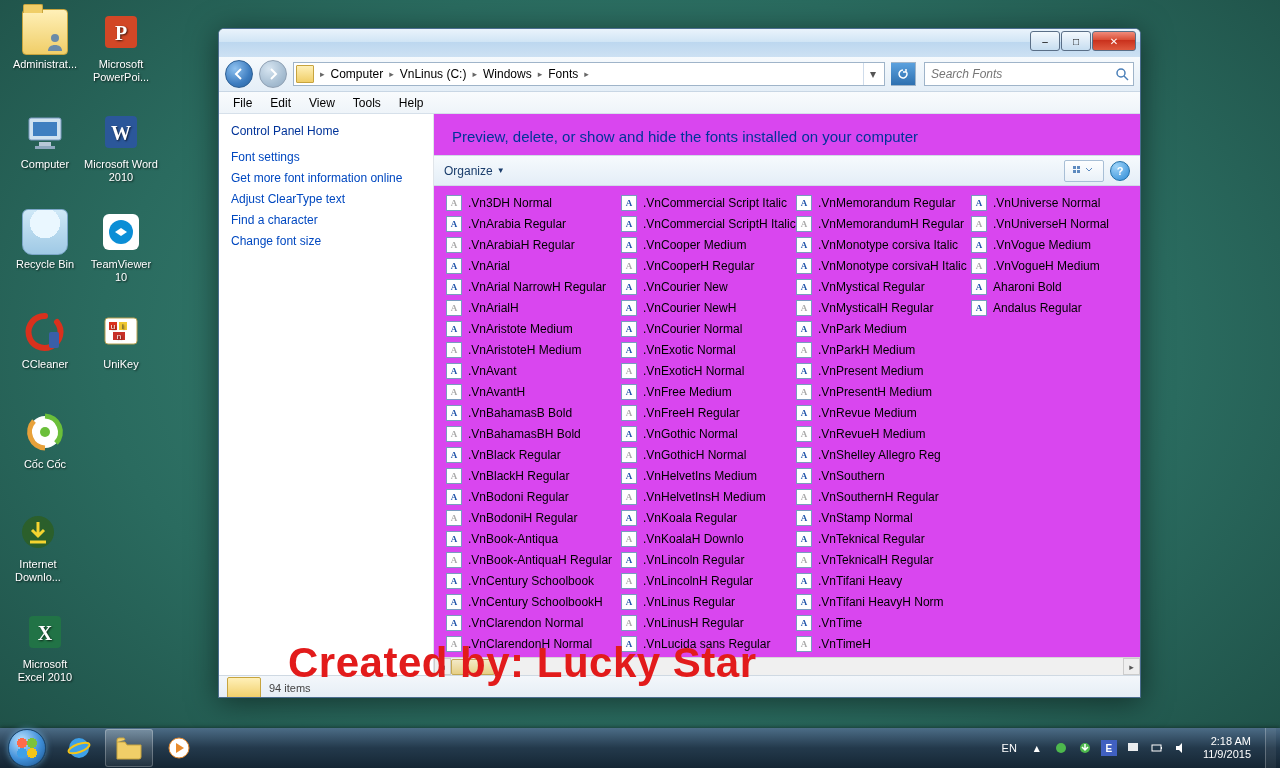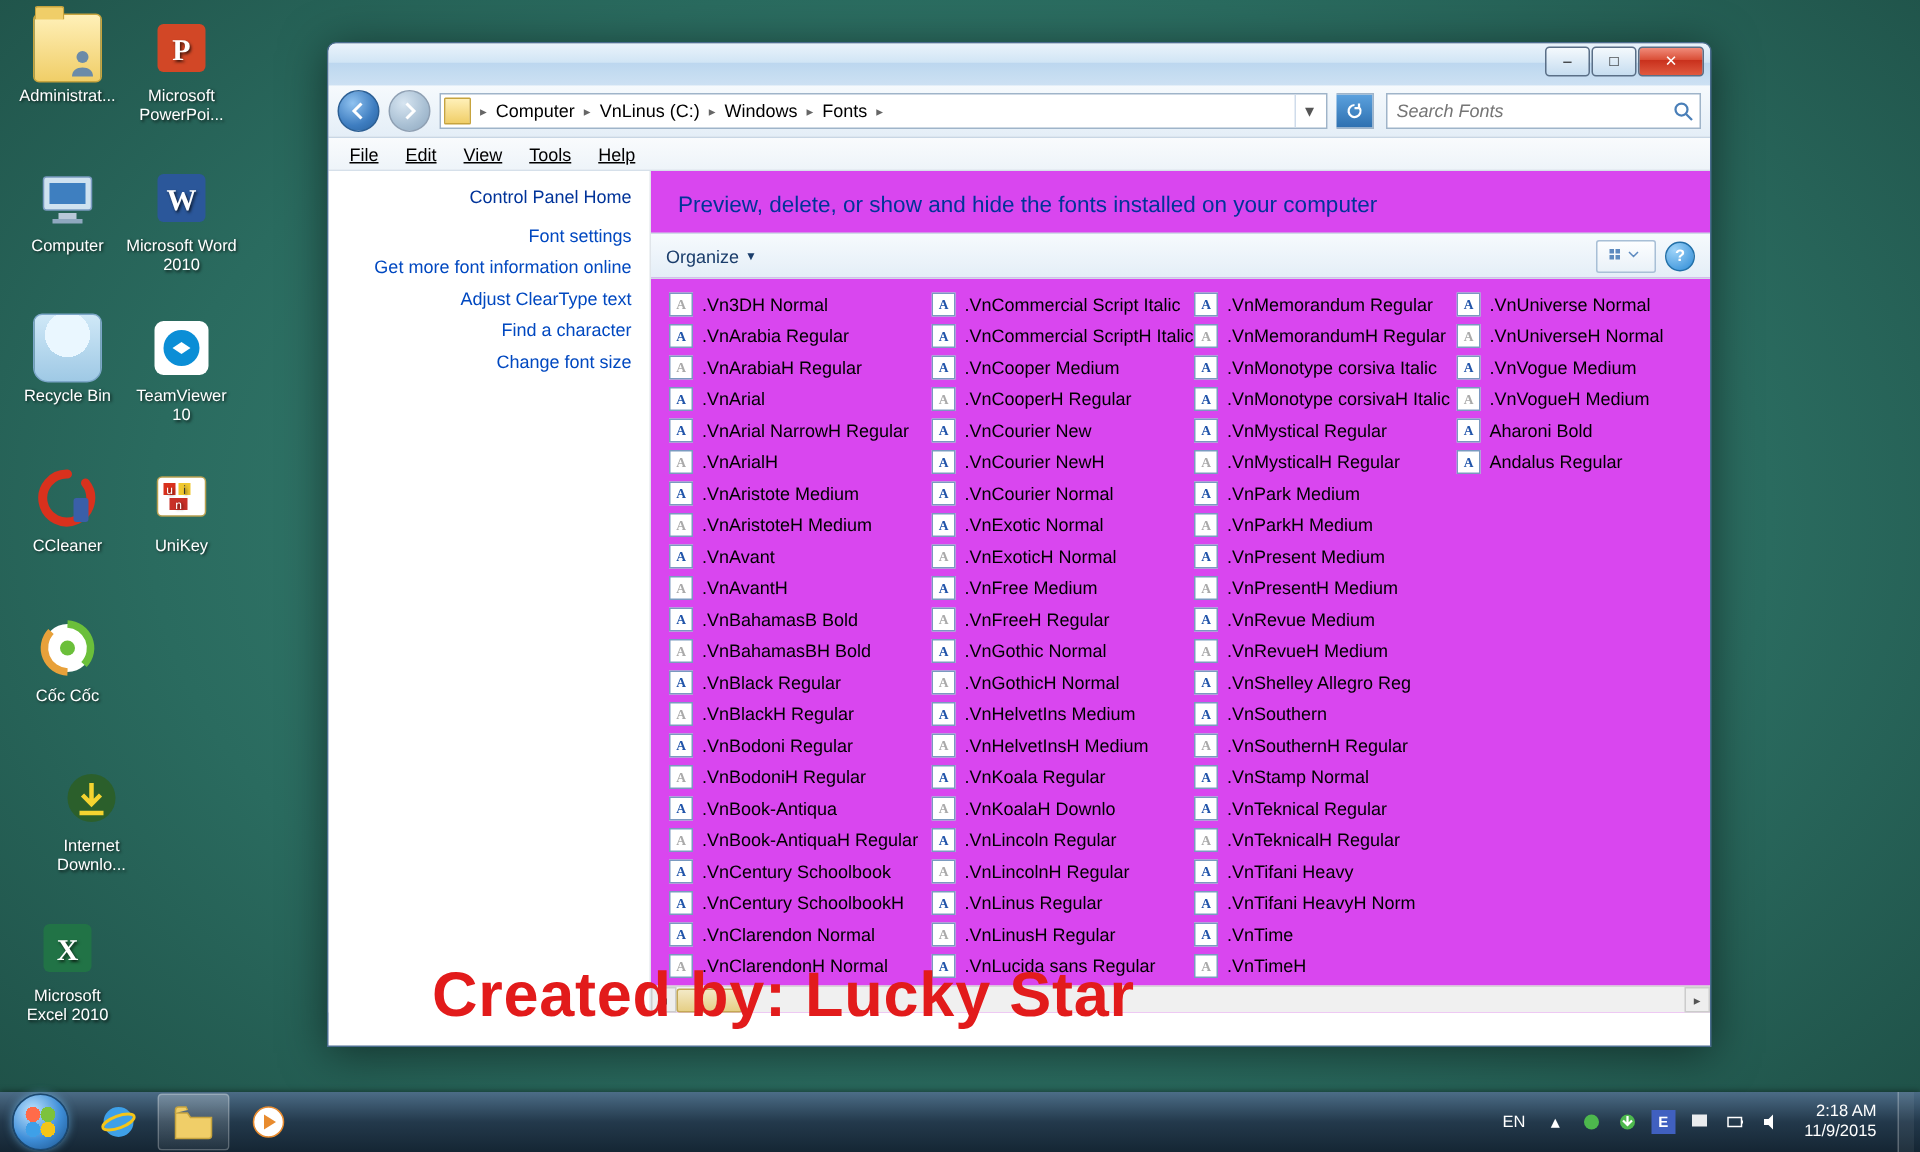--- a/index.html
+++ b/index.html
@@ -21,23 +21,23 @@
   .navbtn{width:26px;height:26px;border-radius:50%;background:radial-gradient(circle at 35% 30%,#8fc2f0,#3e7dc0 60%,#28619d);border:1px solid #2c5f94;display:flex;align-items:center;justify-content:center;color:#fff;font-size:14px;}
   .navbtn.fwd{background:radial-gradient(circle at 35% 30%,#d7e5f1,#a8bfd3 60%,#8fa8bf);border-color:#8fa0b3;}
   .addr{flex:1;height:22px;border:1px solid #9fb4c9;background:#fff;display:flex;align-items:center;padding:0 2px;font-size:12px;}
   .addr .seg{padding:2px 4px;display:flex;align-items:center;color:#000;}
   .addr .ar{color:#666;padding:0 2px;font-size:9px;}
   .addr .fic{width:16px;height:16px;background:linear-gradient(#fff0b8,#f0ce68);border:1px solid #c7a43e;border-radius:1px;margin-right:4px;}
   .refbx{width:24px;height:22px;border:1px solid #9fb4c9;border-left:none;background:linear-gradient(#5ba1de,#2e70b0);display:flex;align-items:center;justify-content:center;color:#fff;font-size:11px;}
   .search{width:200px;height:22px;border:1px solid #9fb4c9;background:#fff;display:flex;align-items:center;padding:0 4px;margin-left:2px;position:relative;}
   .search input{border:none;outline:none;width:100%;font-style:italic;color:#a21caf;font-size:12px;font-family:Liberation Sans, sans-serif;}
   .menubar{height:21px;background:linear-gradient(#f9fbfd,#eef4f9);border-bottom:1px solid #d6e0ea;display:flex;align-items:center;padding:0 6px;gap:2px;font-size:12px;}
-  .menubar span{padding:2px 8px;text-decoration:underline;}
+  .menubar span{padding:2px 8px;}
   .body{display:flex;height:calc(100% - 28px - 34px - 21px - 24px);}
-  .side{width:190px;background:#fff;border-right:1px solid #e0e5ea;padding:10px 12px;font-size:12px;position:relative;text-align:right;}
+  .side{width:190px;background:#fff;border-right:1px solid #e0e5ea;padding:10px 12px;font-size:12px;position:relative;}
   .side .hd{color:#003399;font-size:12px;margin-bottom:12px;}
   .side a{display:block;color:#0048c0;margin:7px 0;line-height:14px;cursor:pointer;}
   .side .seealso{position:absolute;bottom:10px;left:12px;right:12px;}
   .side .seealso .t{color:#666;margin-bottom:6px;}
   .main{flex:1;display:flex;flex-direction:column;background:#d946ef;}
   .mainhd{padding:14px 18px 10px;color:#003399;font-size:15px;}
   .toolbar{height:29px;background:linear-gradient(#f6fafd,#e4eef7);border-top:1px solid #d0dbe6;border-bottom:1px solid #d0dbe6;display:flex;align-items:center;padding:0 10px;font-size:12px;color:#1a3d6b;justify-content:space-between;}
   .toolbar .org{display:flex;align-items:center;gap:4px;}
   .toolbar .org .dd{font-size:8px;color:#1a3d6b;}
   .toolbar .rt{display:flex;align-items:center;gap:6px;}
@@ -166,21 +166,21 @@
         <div class="ic">
           <svg width="44" height="44" viewBox="0 0 44 44">
             <circle cx="22" cy="22" r="16" fill="#fff"></circle>
             <path d="M22 6a16 16 0 0 1 11 27" stroke="#6bbf3a" stroke-width="5" fill="none"></path>
             <path d="M22 38a16 16 0 0 1-11-27" stroke="#e8a13a" stroke-width="5" fill="none"></path>
             <circle cx="22" cy="22" r="5" fill="#6bbf3a"></circle>
           </svg>
         </div>
         <div class="lbl">Cốc Cốc</div>
       </div>
-      <div class="dicon" style="left: 24px; top: 508px;">
+      <div class="dicon" style="left: 1px; top: 508px;">
         <div class="ic">
           <svg width="44" height="44" viewBox="0 0 44 44">
             <circle cx="22" cy="22" r="16" fill="#2b5f2b"></circle>
             <path d="M22 12v14M16 20l6 6 6-6" stroke="#f5d430" stroke-width="3" fill="none"></path>
             <path d="M14 32h16" stroke="#f5d430" stroke-width="3"></path>
           </svg>
         </div>
         <div class="lbl">Internet Downlo...</div>
       </div>
       <div class="dicon" style="left: 8px; top: 608px;">
@@ -568,20 +568,24 @@
             <span>Andalus Regular</span>
           </div>
         </div>
       <div class="hscroll">
         <div class="lar">◂</div>
         <div class="thumb"></div>
         <div class="rar">▸</div>
       </div>
     </div>
   </div>
+  <div class="status">
+    <div class="fic2"></div>
+    <span>94 items</span>
+  </div>
 </div>
 
 <div class="wm">Created by: Lucky Star</div>
 
 <div class="taskbar">
   <div class="startbtn">
       <div class="orb"></div>
     </div>
   <div class="tbicon">
     <svg width="28" height="28" viewBox="0 0 28 28">

